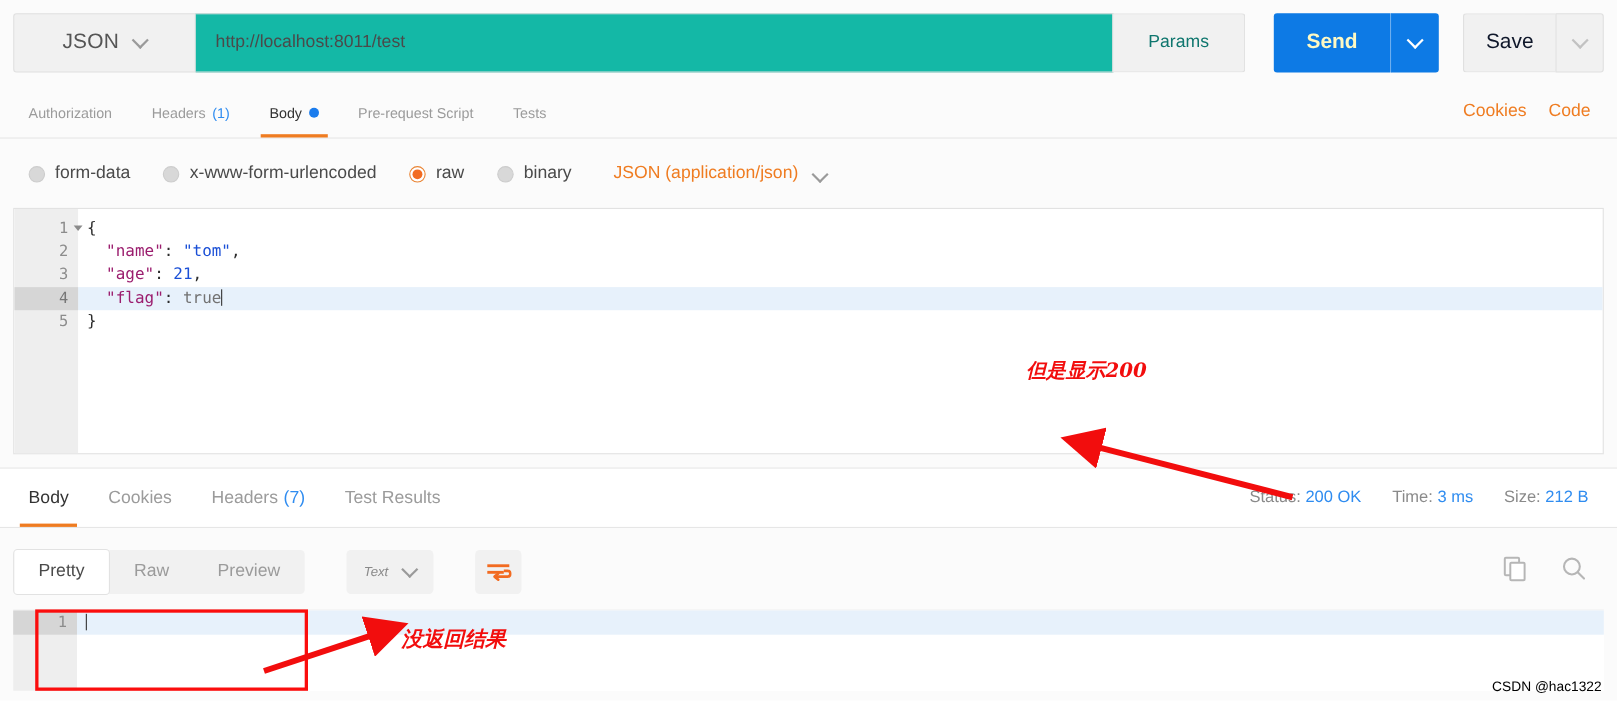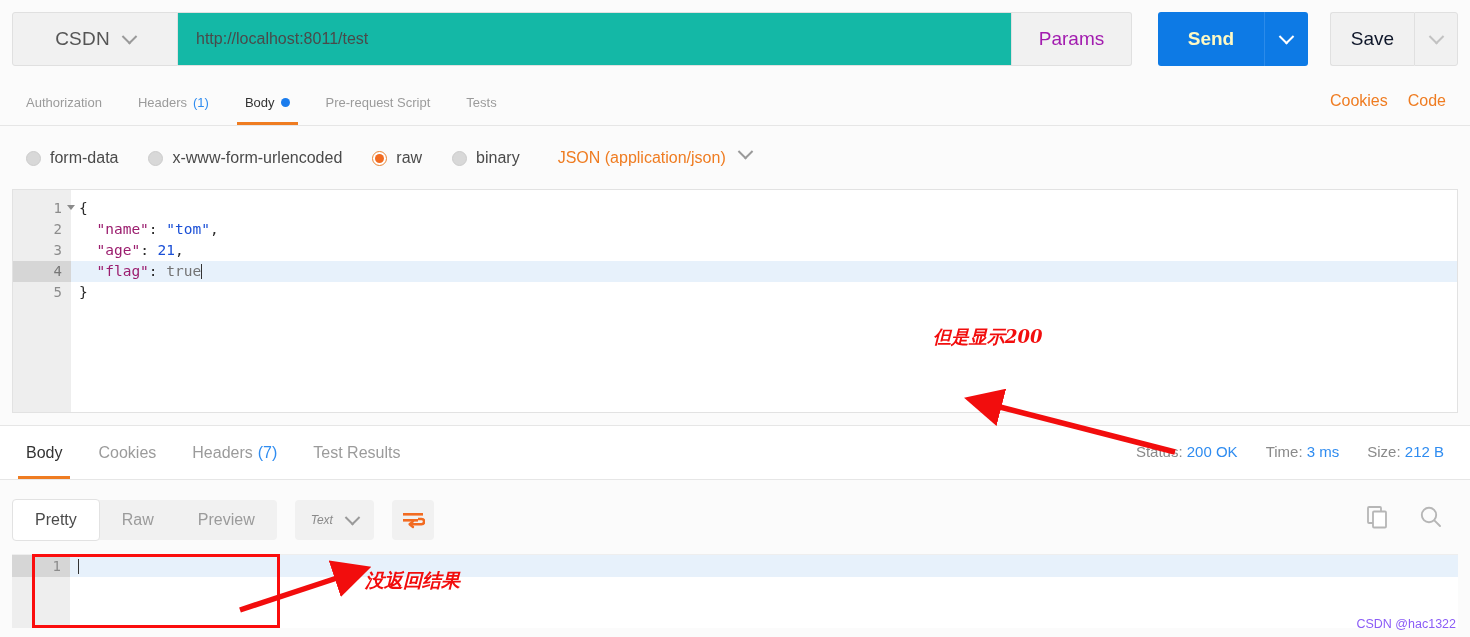--- a/index.html
+++ b/index.html
@@ -51,21 +51,21 @@
     font-size: 16px; color: #4a4a4a;
     cursor: text;
   }
   .params-btn {
     width: 120px;
     background: #f1f1f1;
     border: 1px solid #e0e0e0;
     border-left: none;
     border-radius: 0 3px 3px 0;
     display: flex; align-items: center; justify-content: center;
-    font-size: 19px; color: #a21caf; cursor: pointer;
+    font-size: 16px; color: #0f766e; cursor: pointer;
   }
   .send-group { display: flex; margin-left: 26px; }
   .send-btn {
     width: 106px; background: #0d7ae5;
     border-radius: 3px 0 0 3px;
     display: flex; align-items: center; justify-content: center;
     color: #fef9c3; font-size: 19px; font-weight: bold; cursor: pointer;
   }
   .send-caret {
     width: 44px; background: #0d7ae5;
@@ -137,21 +137,21 @@
     width: 15px; height: 15px; border-radius: 50%;
     background: #d8d8d8; border: 1px solid #cccccc;
     display: inline-block; position: relative;
   }
   .radio.on { background: #ffffff; border: 1px solid #e98434; }
   .radio.on::after {
     content: ""; position: absolute; left: 2px; top: 2px;
     width: 9px; height: 9px; border-radius: 50%; background: #f26b21;
   }
   .json-select {
-    display: flex; align-items: flex-start; gap: 14px;
+    display: flex; align-items: flex-end; gap: 14px;
     margin-left: 8px; cursor: pointer;
   }
   .json-label { font-size: 16px; color: #ef7c21; }
 
   
   .editor {
     position: absolute; left: 12px; top: 189px;
     width: 1446px; height: 224px;
     border: 1px solid #e2e2e2; background: #fff;
     display: flex; overflow: hidden;
@@ -217,21 +217,21 @@
   .resp-stats {
     position: absolute; right: 26px; top: 443px;
     display: flex; gap: 28px; font-size: 15px; color: #8a8a8a;
   }
   .stat-val { color: #2f8cf0; }
 
   
   .resp-toolbar {
     position: absolute; left: 0; top: 490px;
     width: 1470px; height: 60px;
-    display: flex; align-items: center; padding-left: 12px;
+    display: flex; align-items: center; padding-left: 12px; gap: 20px;
   }
   .seg {
     height: 40px; background: #f1f1f1; border-radius: 4px;
     display: flex; align-items: stretch;
   }
   .seg-item {
     padding: 0 22px; display: flex; align-items: center;
     font-size: 16px; color: #9b9b9b; cursor: pointer;
   }
   .seg-item.active {
@@ -289,31 +289,31 @@
     position: absolute; left: 32px; top: 554px;
     width: 248px; height: 74px;
     border: 3px solid #fb0d0d; pointer-events: none;
   }
   svg.overlay {
     position: absolute; left: 0; top: 0;
     width: 1470px; height: 637px; pointer-events: none;
   }
   .watermark {
     position: absolute; right: 14px; bottom: 6px;
-    font-size: 12.5px; color: #8b5cf6;
+    font-size: 12.5px; color: #000000;
   }
 </style>
 </head>
 <body>
 
 <div id="app">
 
   <div class="urlbar">
     <div class="method-box">
-      <span class="method-label">CSDN</span>
+      <span class="method-label">JSON</span>
       <span class="chev"></span>
     </div>
     <div class="url-input">
       <span>http://localhost:8011/test</span>
     </div>
     <div class="params-btn">
       <span>Params</span>
     </div>
     <div class="send-group">
       <div class="send-btn">

